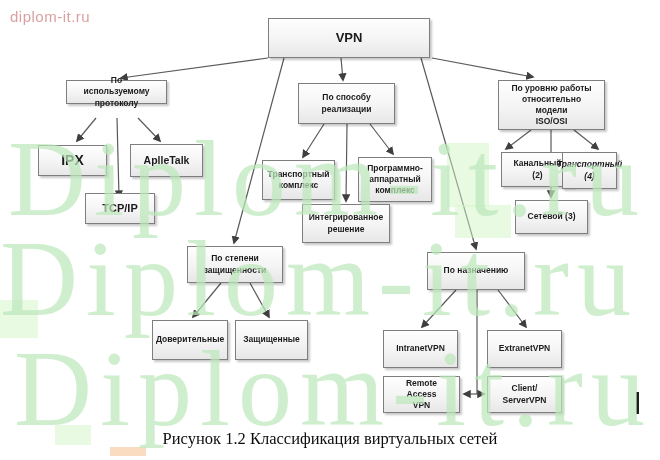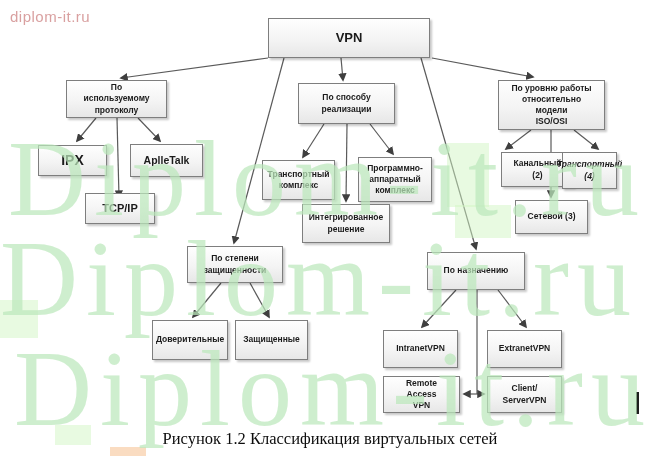--- a/index.html
+++ b/index.html
@@ -11,21 +11,21 @@
   
   .connectors{position:absolute;left:0;top:0;z-index:1;}
   
   .node{position:absolute;display:flex;align-items:center;justify-content:center;
         text-align:center;border:1px solid #7e7e7e;
         background:linear-gradient(180deg,#fefefe 0%,#f4f4f4 55%,#e7e7e7 100%);
         box-shadow:1.5px 1.5px 2px rgba(0,0,0,.22);
         font-weight:bold;font-size:8.5px;line-height:1.3;color:#1b1b1b;
         white-space:pre-line;padding:1px 10px;box-sizing:border-box;z-index:2;}
   #n-vpn{left:268px;top:18px;width:162px;height:40px;font-size:13px;}
-  #n-protocol{left:66px;top:80px;width:101px;height:38px;}
+  #n-protocol{left:66px;top:80px;width:101px;height:24px;}
   #n-ipx{left:38px;top:145px;width:69px;height:31px;font-size:14px;}
   #n-appletalk{left:130px;top:144px;width:73px;height:33px;font-size:10.5px;}
   #n-tcpip{left:85px;top:193px;width:70px;height:31px;font-size:11px;}
   #n-realization{left:298px;top:83px;width:97px;height:41px;}
   #n-software{left:262px;top:160px;width:73px;height:40px;}
   #n-hwsw{left:358px;top:157px;width:74px;height:45px;}
   #n-integrated{left:302px;top:204px;width:88px;height:39px;}
   #n-osi{left:498px;top:80px;width:107px;height:50px;}
   #n-channel{left:470px;top:152px;width:73px;height:35px;margin-left:31px;}
   #n-transport{left:562px;top:152px;width:55px;height:37px;font-style:italic;}

